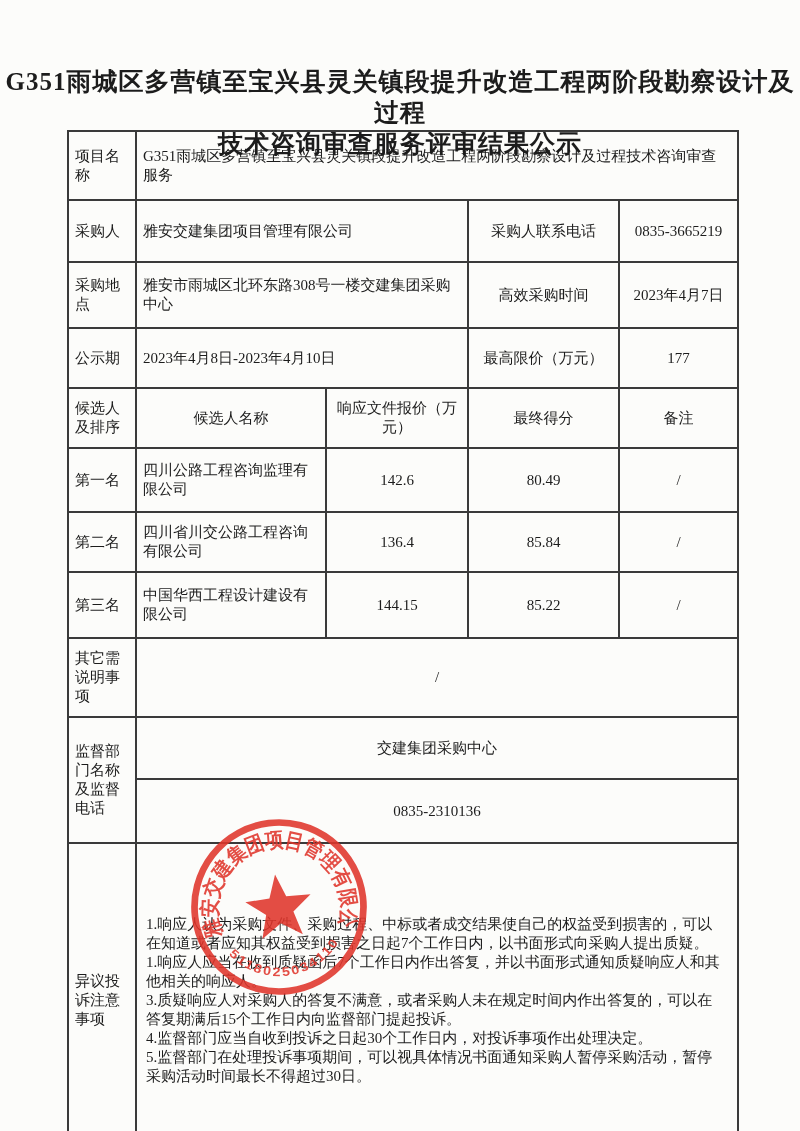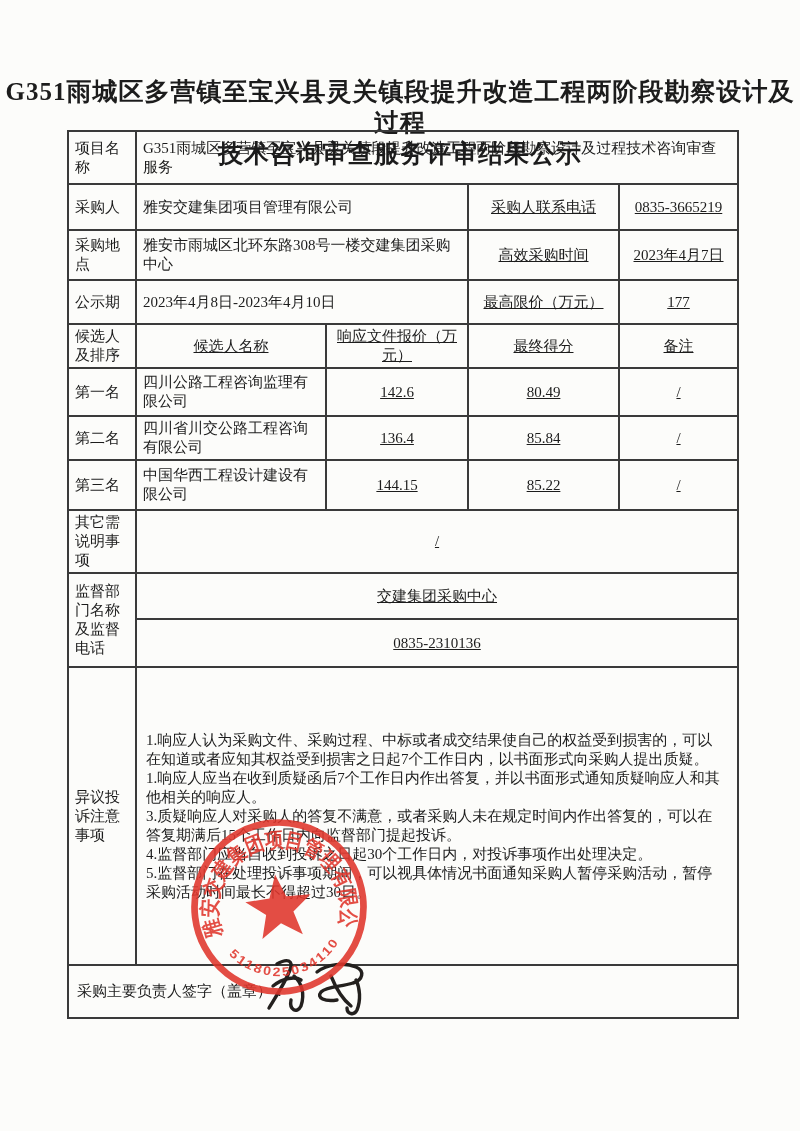--- a/index.html
+++ b/index.html
@@ -1,22 +1,22 @@
 <!DOCTYPE html>
 <html><head>
 <meta charset="utf-8">
 <style>
   html,body{margin:0;padding:0;}
   body{background:#e9e9e7;font-family:"Liberation Serif","DejaVu Serif",serif;}
   .page{position:relative;width:800px;height:1131px;margin:0 auto;background:#fcfcfa;color:#1c1c1c;overflow:hidden;}
-  .title{position:absolute;top:76px;left:0;right:0;text-align:center;font-size:25px;font-weight:bold;line-height:31px;letter-spacing:1px;}
+  .title{position:absolute;top:66px;left:0;right:0;text-align:center;font-size:25px;font-weight:bold;line-height:31px;letter-spacing:1px;}
   table.doc{position:absolute;left:67px;top:130px;width:670px;border-collapse:collapse;table-layout:fixed;}
-  table.doc td{border:2px solid #3a3a3a;font-size:15px;line-height:19px;padding:2px 6px;vertical-align:middle;word-break:break-all;background:transparent;}
+  table.doc td{border:2px solid #3a3a3a;font-size:15px;line-height:19px;padding:10px 6px;vertical-align:middle;word-break:break-all;background:transparent;}
   td.lbl{padding:2px 3px 2px 5px;}
-  td.ctr{text-align:center;text-decoration:underline;}
+  td.ctr{text-align:center;}
   td.val{padding-left:9px;}
   .notes-cell{padding:8px 10px 8px 9px !important;}
   .notes-line{line-height:19px;}
   .sig-cell{position:relative;padding-left:8px !important;}
   .sig-label{position:relative;z-index:2;}
   .sig-svg{position:absolute;left:192px;top:-16px;z-index:3;}
   .stamp{position:absolute;left:183px;top:811px;width:192px;height:192px;z-index:4;opacity:0.88;pointer-events:none;}
 </style>
 </head>
 <body>

